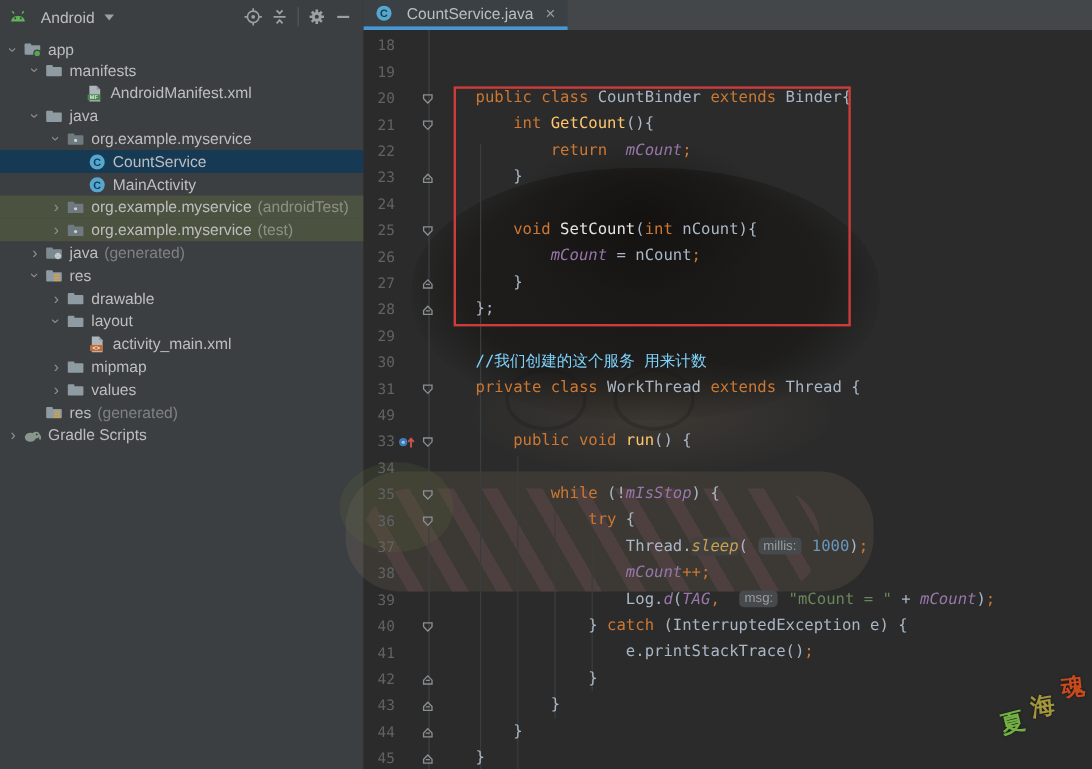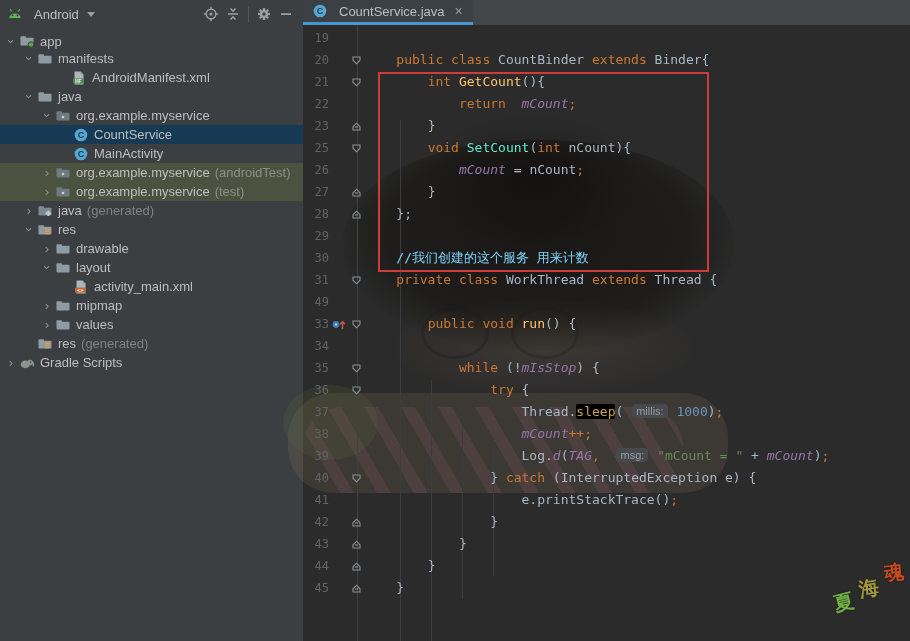--- a/index.html
+++ b/index.html
@@ -34,29 +34,29 @@
   #code{position:relative;z-index:3;padding-top:2px;}
   .crow{height:22px;display:flex;align-items:stretch;}
   .lnum{width:26px;flex:none;text-align:right;padding-right:2px;color:#606366;
         font:12px/22px "DejaVu Sans Mono",monospace;}
   .gslot{width:16px;flex:none;display:flex;align-items:center;justify-content:center;}
   .fslot{width:18px;flex:none;display:flex;align-items:center;justify-content:center;}
   .ctext{flex:1;white-space:pre;font:13px/22px "DejaVu Sans Mono",monospace;color:#a9b7c6;}
   .ctext .kw{color:#cc7832;}
   .ctext .txt{color:#a9b7c6;}
   .ctext .meth{color:#ffc66d;}
-  .ctext .methg{color:#5eead4;}
+  .ctext .methg{color:#e5e5e5;}
   .ctext .field{color:#9876aa;font-style:italic;}
   .ctext .num{color:#6897bb;}
   .ctext .str{color:#6a8759;}
   .ctext .cmt{color:#7dd3fc;}
   .ctext .ann{color:#bbb529;}
   .ctext .semi{color:#cc7832;}
   .ctext .fitalic{color:#9876aa;font-style:italic;}
-  .ctext .sleep{color:#c9a04c;background:#000000;border-radius:2px;}
+  .ctext .sleep{color:#c9a04c;font-style:italic;background:#404040;border-radius:2px;}
   .ctext .hint{font:11px/14px "Liberation Sans",sans-serif;color:#9a9da0;background:#474a4d;
                border-radius:4px;padding:1px 4px;margin:12px 1px;vertical-align:1px;}
   .annotation-box{position:absolute;left:75px;top:47px;width:327px;height:196px;
                   border:2px solid #ce3b3b;z-index:5;pointer-events:none;}
   
   .wm{position:absolute;pointer-events:none;z-index:1;}
   .wm-hair{left:40px;top:115px;width:390px;height:210px;border-radius:48%;
            background:radial-gradient(ellipse at 50% 45%, rgba(14,12,10,0.62) 0%, rgba(14,12,10,0.45) 55%, rgba(14,12,10,0) 75%);}
   .wm-hair2{left:120px;top:90px;width:220px;height:130px;border-radius:50%;
             background:radial-gradient(ellipse, rgba(10,9,8,0.5), rgba(10,9,8,0) 72%);}
@@ -398,20 +398,26 @@
       <div class="wm wm-green"></div>
 
       <div class="fold-line"></div>
       <div class="iguide" style="left:97px;top:95px;height:540px;"></div>
       <div class="iguide" style="left:128px;top:355px;height:265px;"></div>
       <div class="iguide" style="left:159px;top:399px;height:175px;"></div>
       <div class="iguide" style="left:190px;top:421px;height:130px;"></div>
 
       <div id="code">
           <div class="crow">
+            <span class="lnum">18</span>
+            <span class="gslot"></span>
+            <span class="fslot"></span>
+            <span class="ctext"><span></span></span>
+          </div>
+          <div class="crow">
             <span class="lnum">19</span>
             <span class="gslot"></span>
             <span class="fslot"></span>
             <span class="ctext"><span></span></span>
           </div>
           <div class="crow">
             <span class="lnum">20</span>
             <span class="gslot"></span>
             <span class="fslot">
               <svg width="13" height="13" viewBox="0 0 13 13">
@@ -439,20 +445,26 @@
           <div class="crow">
             <span class="lnum">23</span>
             <span class="gslot"></span>
             <span class="fslot">
               <svg width="13" height="13" viewBox="0 0 13 13">
                 <path d="M3,10 h7 V6.8 L6.5,3.2 L3,6.8 z" fill="none" stroke="#8c9093" stroke-width="1.1"></path>
                 <line x1="4.8" y1="7" x2="8.2" y2="7" stroke="#8c9093" stroke-width="1.1"></line>
               </svg>
             </span>
             <span class="ctext"><span>        </span><span class="txt">}</span></span>
+          </div>
+          <div class="crow">
+            <span class="lnum">24</span>
+            <span class="gslot"></span>
+            <span class="fslot"></span>
+            <span class="ctext"><span></span></span>
           </div>
           <div class="crow">
             <span class="lnum">25</span>
             <span class="gslot"></span>
             <span class="fslot">
               <svg width="13" height="13" viewBox="0 0 13 13">
                 <path d="M3,3 h7 v3.2 l-3.5,3.6 L3,6.2 z" fill="none" stroke="#8c9093" stroke-width="1.1"></path>
               </svg>
             </span>
             <span class="ctext"><span>        </span><span class="kw">void </span><span class="methg">SetCount</span><span class="txt">(</span><span class="kw">int </span><span class="txt">nCount</span><span class="txt">){</span></span>

